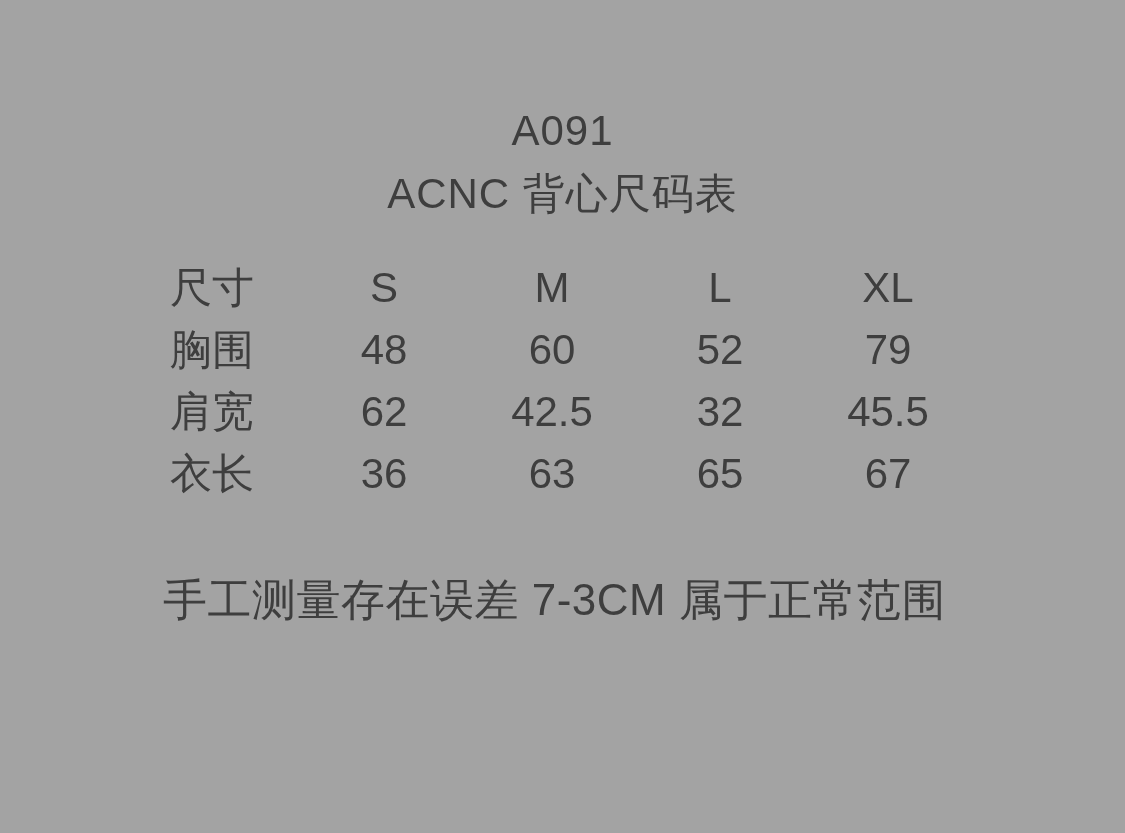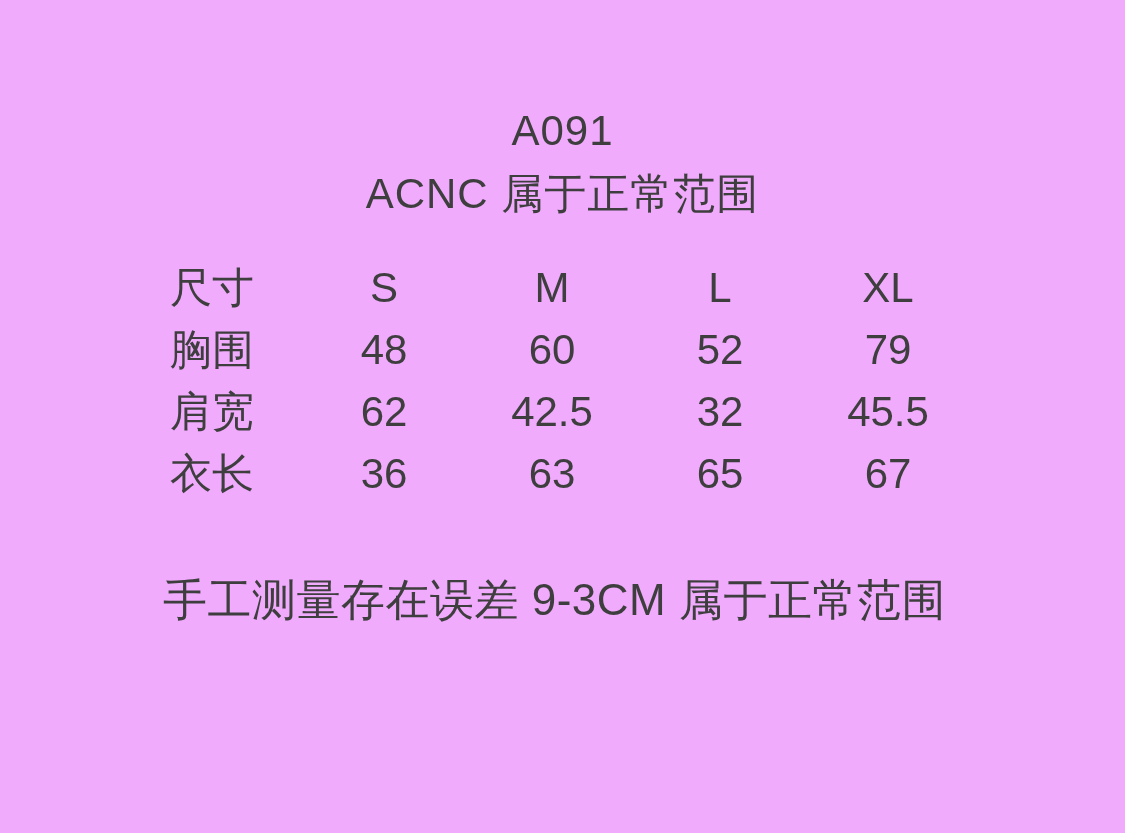--- a/index.html
+++ b/index.html
@@ -4,21 +4,21 @@
 <style>
   html, body {
     margin: 0;
     padding: 0;
     background: #ffffff;
   }
   .page {
     position: relative;
     width: 1125px;
     height: 833px;
-    background: #f0abfc;
+    background: #a3a3a3;
     overflow: hidden;
     font-family: "Liberation Sans", "DejaVu Sans", sans-serif;
     color: #3e3e3e;
   }
   .title-block {
     padding-top: 99px;
     text-align: center;
     font-size: 42px;
     line-height: 63px;
   }
@@ -57,21 +57,21 @@
     letter-spacing: 0.5px;
   }
 </style>
 </head>
 <body>
 
 <div class="page">
 
   <div class="title-block">
     <div class="title">A091</div>
-    <div class="subtitle">ACNC 属于正常范围</div>
+    <div class="subtitle">ACNC 背心尺码表</div>
   </div>
 
   <table class="size-table">
     <colgroup>
       <col class="c-label">
       <col class="c-data">
       <col class="c-data">
       <col class="c-data">
       <col class="c-data">
     </colgroup>
@@ -100,15 +100,15 @@
       <tr>
         <td class="lbl">衣长</td>
         <td>36</td>
         <td>63</td>
         <td>65</td>
         <td>67</td>
       </tr>
     </tbody>
   </table>
 
-  <p class="note">手工测量存在误差 9-3CM 属于正常范围</p>
+  <p class="note">手工测量存在误差 7-3CM 属于正常范围</p>
 
 </div>
 
 </body></html>

